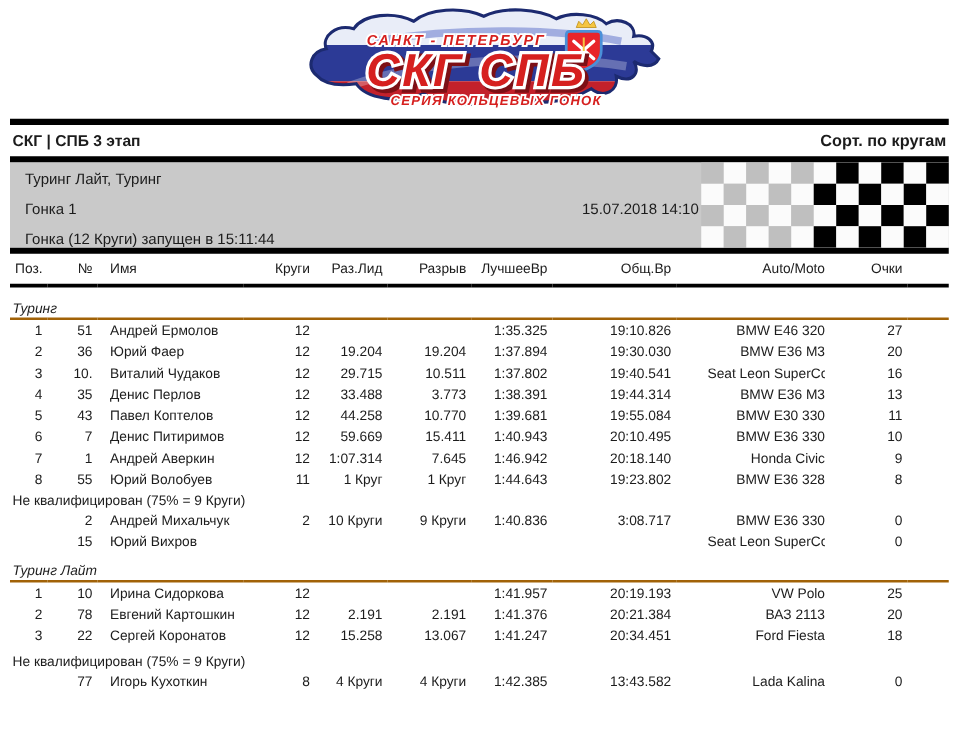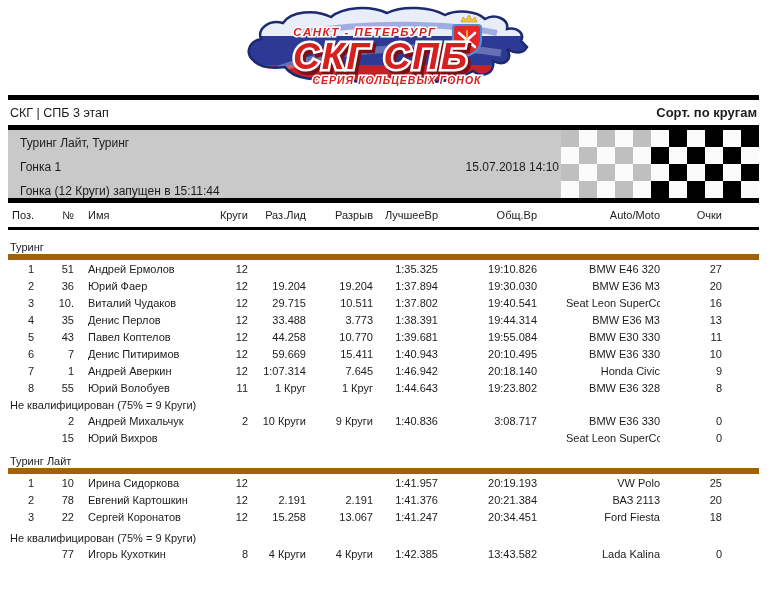--- a/index.html
+++ b/index.html
@@ -4,39 +4,39 @@
 <style>
   html,body{margin:0;padding:0;background:#fff;}
   body{width:767px;height:599px;font-family:"Liberation Sans",sans-serif;color:#1c1c1c;overflow:hidden;}
   .page{position:relative;width:767px;height:599px;}
 
   .logo-area{height:95px;display:flex;justify-content:center;align-items:flex-start;padding-top:3px;box-sizing:border-box;}
 
   .bar{height:5px;background:#000;margin:0 8px;}
 
   .title-row{display:flex;justify-content:space-between;align-items:center;height:25px;padding:0 10px 0 10px;font-size:12.5px;}
-  .title-left{font-weight:normal;}
+  .title-left{font-weight:bold;}
   .title-right{font-weight:bold;font-size:13px;}
 
   .info-box{position:relative;margin:0 8px;height:68px;background:#c9c9c9;font-size:12px;}
   .info-line{position:absolute;left:12px;white-space:nowrap;}
   .info-right{position:absolute;right:200px;white-space:nowrap;}
   .l1{top:6px;} .l2{top:30px;} .l3{top:54px;}
   .checkers{position:absolute;top:0;right:0;width:198px;height:68px;display:grid;grid-template-columns:repeat(11,18px);grid-auto-rows:17px;}
   .checkers div{width:18px;height:17px;}
 
   table{border-collapse:collapse;table-layout:fixed;width:751px;margin:0 8px;font-size:11px;}
   td{padding:0;height:17px;white-space:nowrap;overflow:hidden;vertical-align:middle;}
   thead td{height:24px;border-bottom:3px solid #000;}
   .c-right{text-align:right;padding-right:4px;}
   .c-name{text-align:left;padding-left:10px;}
   .c-auto{text-align:right;padding-left:25px;}
   tr.spacer td{border:none;}
   tr.section-title td{height:15px;vertical-align:bottom;padding-left:2px;padding-bottom:1px;}
-  tr.section-title.underlined td{border-bottom:6px solid #a16207;}
+  tr.section-title.underlined td{border-bottom:2px solid #a16207;font-style:italic;}
 </style>
 </head>
 <body>
 
 <div class="page">
 
   <div class="logo-area">
     <svg width="290" height="90" viewBox="0 0 290 90">
       <defs>
         <clipPath id="mapClip">

